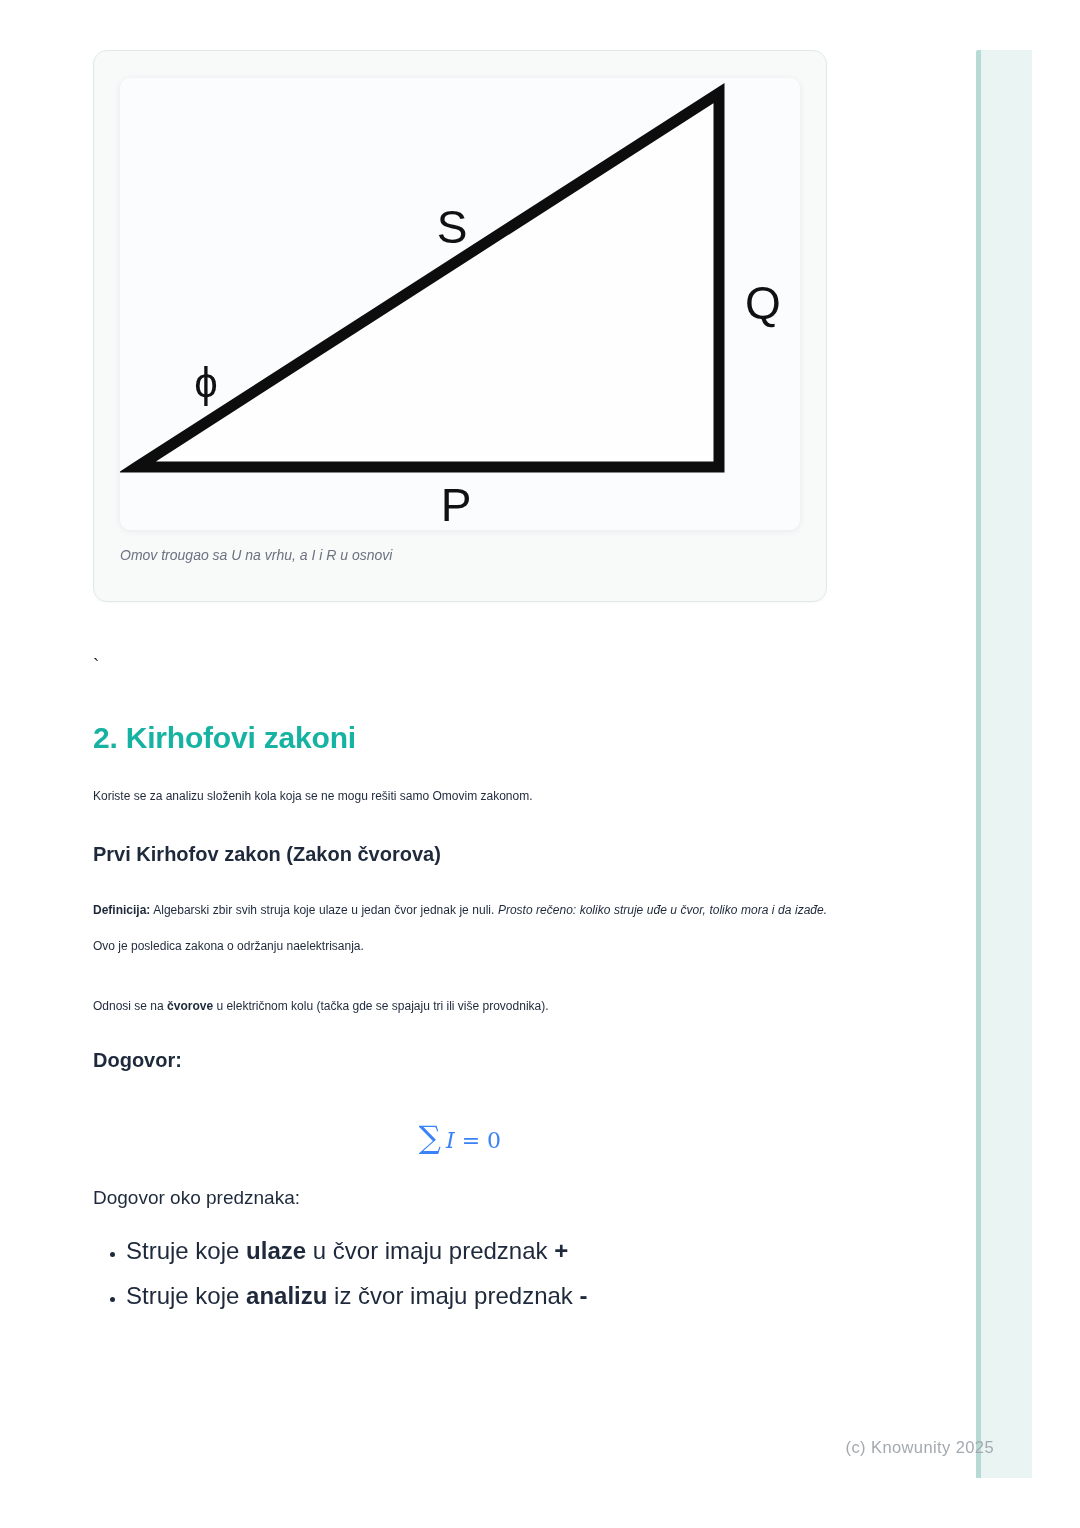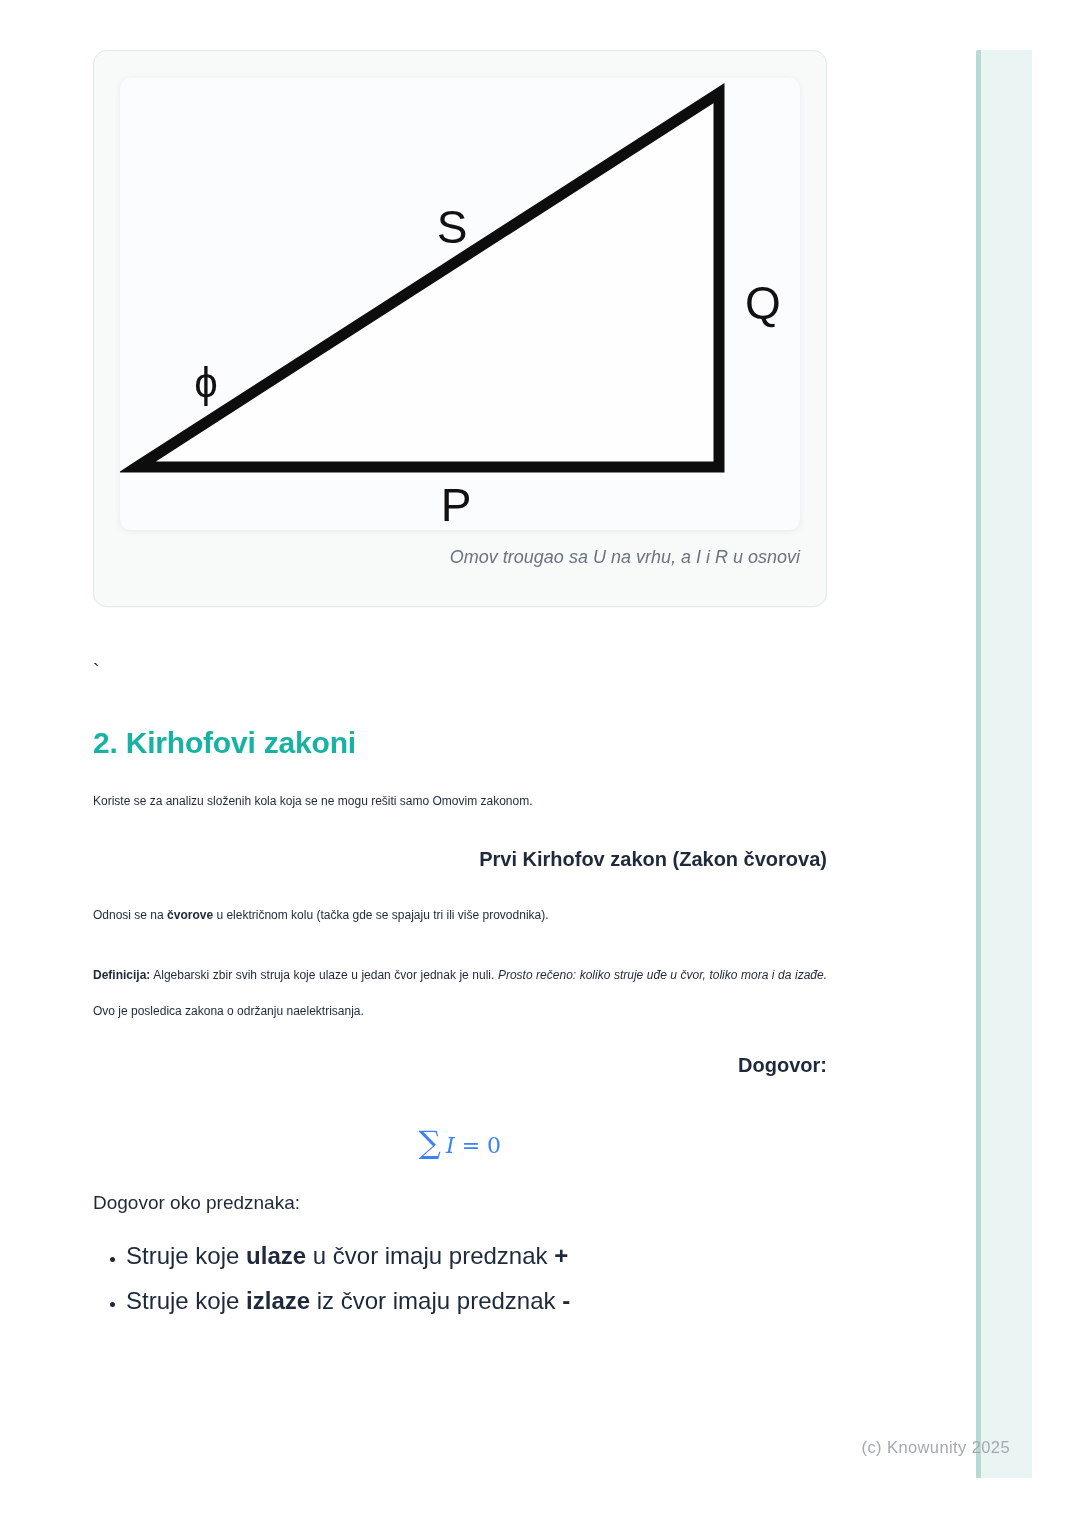--- a/index.html
+++ b/index.html
@@ -31,52 +31,52 @@
     position:relative; width:680px; height:452px; background:var(--panel-bg);
     border-radius:10px; box-shadow:0 1px 6px rgba(40,70,80,0.09);
   }
   .panel svg{ position:absolute; left:0; top:0; }
   .tri-label{
     position:absolute; transform:translate(-50%,-50%);
     font-size:46px; font-weight:500; color:#111; line-height:1;
   }
   .tri-label.phi{ font-size:42px; font-weight:400; }
   .caption{
-    margin:17px 0 0 0; padding-bottom:38px; text-align:right;
-    font-style:italic; font-size:18px; color:var(--muted);
+    margin:17px 0 0 0; padding-bottom:38px; text-align:left;
+    font-style:italic; font-size:14px; color:var(--muted);
   }
 
   .backtick{ font-size:19px; line-height:36px; height:36px; }
 
   h2{
     margin-top:38px; font-size:30px; line-height:32px; font-weight:700;
     color:var(--accent); letter-spacing:-0.2px;
   }
   p.body{ margin-top:24px; font-size:12px; line-height:36px; text-align:justify; }
   p.body .b, li .b{ font-weight:700; }
   p.body .i{ font-style:italic; }
-  .subhead{ margin-top:26px; font-size:20px; line-height:28px; font-weight:700;text-align:right; }
+  .subhead{ margin-top:26px; font-size:20px; line-height:28px; font-weight:700; }
   .subhead.formula-label{ margin-top:22px; }
 
   .formula{
     margin-top:40px; text-align:center; font-family:"DejaVu Serif", serif;
     height:46px; line-height:46px; color:#3b82f6;
   }
   .formula .sigma{ font-size:31px; }
   .formula .mvar{ font-style:italic; font-size:22px; margin-left:5px; }
   .formula .mnum{ font-size:22px; white-space:pre; }
 
   .convention-title{ margin-top:24px; font-size:19px; line-height:28px; }
 
   ul.signs{ margin-top:26px; padding-left:33px; }
   ul.signs li{ font-size:24px; line-height:26px; margin-bottom:19px; }
   ul.signs li::marker{ font-size:15px; }
 
   .watermark{
-    position:absolute; top:1438px; right:70px; z-index:2;
+    position:absolute; top:1438px; right:86px; z-index:2;
     font-size:16.5px; color:var(--watermark); letter-spacing:0.4px;
   }
 </style>
 </head>
 <body>
 
 <div class="edge-stripe"></div>
 
 <div class="content">
 
@@ -94,30 +94,30 @@
   </figure>
 
   <p class="backtick">`</p>
 
   <h2>2. Kirhofovi zakoni</h2>
 
   <p class="body">Koriste se za analizu složenih kola koja se ne mogu rešiti samo Omovim zakonom.</p>
 
   <p class="subhead">Prvi Kirhofov zakon (Zakon čvorova)</p>
 
+  <p class="body"><span class="b">Definicija:</span><span> Algebarski zbir svih struja koje ulaze u jedan čvor jednak je nuli. </span><span class="i">Prosto rečeno: koliko struje uđe u čvor, toliko mora i da izađe.</span><span> Ovo je posledica zakona o održanju naelektrisanja.</span></p>
+
   <p class="body"><span>Odnosi se na </span><span class="b">čvorove</span><span> u električnom kolu (tačka gde se spajaju tri ili više provodnika).</span></p>
-
-  <p class="body"><span class="b">Definicija:</span><span> Algebarski zbir svih struja koje ulaze u jedan čvor jednak je nuli. </span><span class="i">Prosto rečeno: koliko struje uđe u čvor, toliko mora i da izađe.</span><span> Ovo je posledica zakona o održanju naelektrisanja.</span></p>
 
   <p class="subhead formula-label">Dogovor:</p>
 
   <div class="formula"><span class="sigma">∑</span><span class="mvar">I</span><span class="mnum"> = 0</span></div>
 
   <p class="convention-title">Dogovor oko predznaka:</p>
 
   <ul class="signs">
     <li><span>Struje koje </span><span class="b">ulaze</span><span> u čvor imaju predznak </span><span class="b">+</span></li>
-    <li><span>Struje koje </span><span class="b">izlaze</span><span> iz čvor imaju predznak </span><span class="b">-</span></li>
+    <li><span>Struje koje </span><span class="b">analizu</span><span> iz čvor imaju predznak </span><span class="b">-</span></li>
   </ul>
 
 </div>
 
 <div class="watermark">(c) Knowunity 2025</div>
 
 </body></html>

